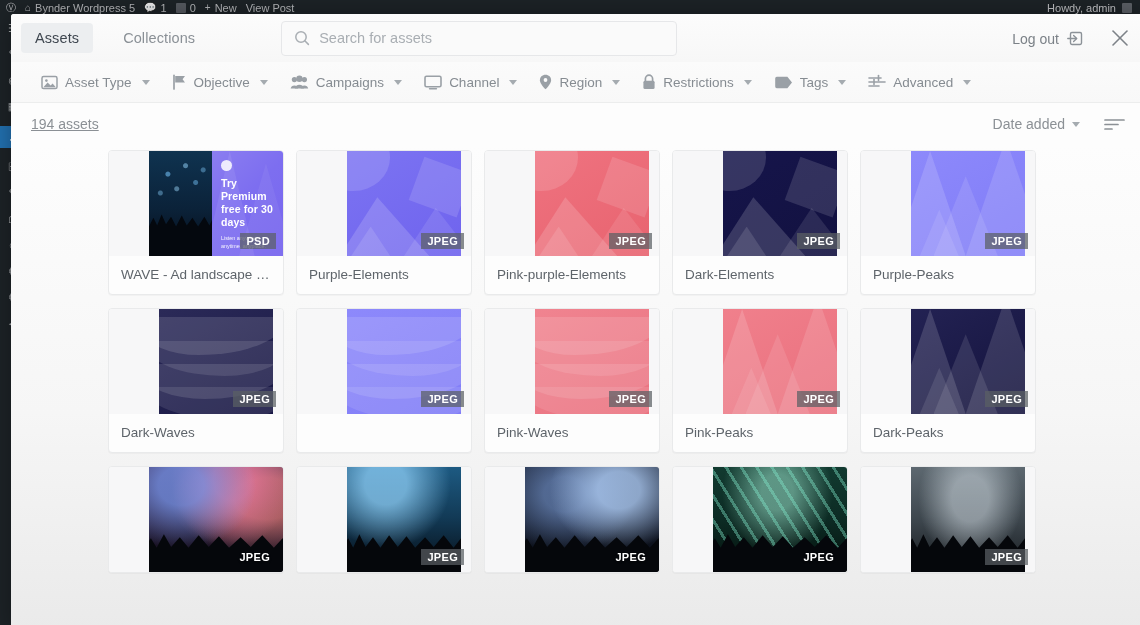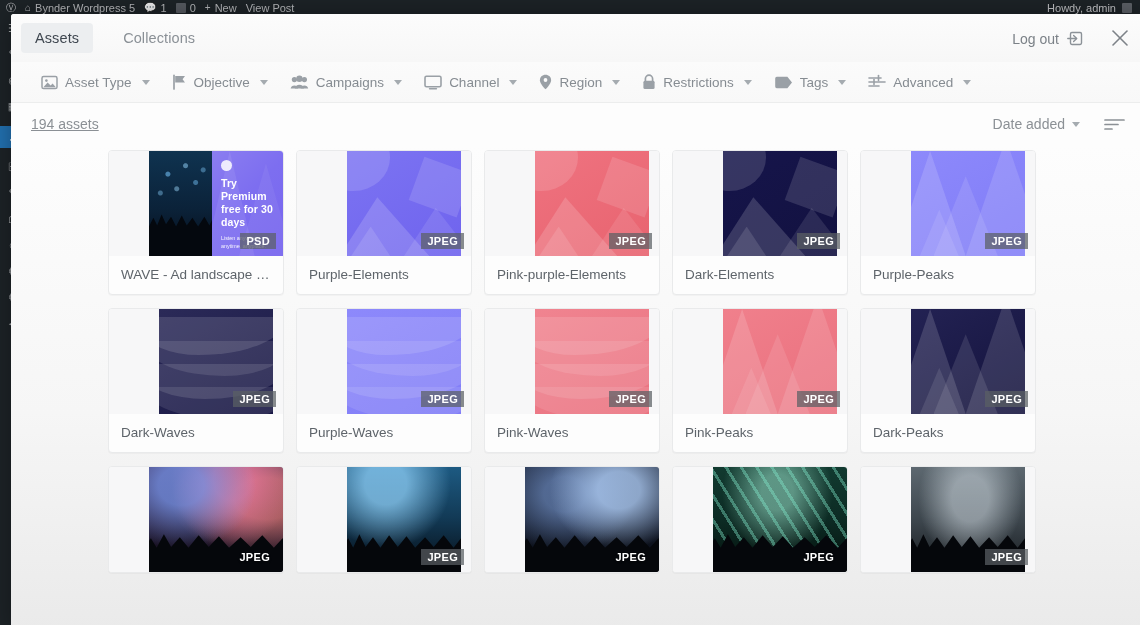--- a/index.html
+++ b/index.html
@@ -295,20 +295,27 @@
 </div>
 
 <div id="modal">
 
   <div class="modal-header">
     <div class="tabs">
       <div class="tab active">Assets</div>
       <div class="tab">Collections</div>
     </div>
 
+    <div class="search-wrap">
+      <svg width="16" height="16" viewBox="0 0 16 16">
+        <circle cx="7" cy="7" r="5.2" fill="none" stroke="#a9aeb3" stroke-width="1.5"></circle>
+        <line x1="10.8" y1="10.8" x2="14.4" y2="14.4" stroke="#a9aeb3" stroke-width="1.5" stroke-linecap="round"></line>
+      </svg>
+      <input class="search-input" placeholder="Search for assets" style="">
+    </div>
 
     <div class="header-right">
       <div class="logout">
         <span>Log out</span>
         <svg width="17" height="17" viewBox="0 0 17 17">
           <rect x="3.5" y="2.5" width="11" height="12" rx="1.4" fill="none" stroke="#8c9298" stroke-width="1.4"></rect>
           <line x1="0.8" y1="8.5" x2="9.4" y2="8.5" stroke="#8c9298" stroke-width="1.4" stroke-linecap="round"></line>
           <polyline points="6.6,5.6 9.7,8.5 6.6,11.4" fill="none" stroke="#8c9298" stroke-width="1.4" stroke-linecap="round" stroke-linejoin="round"></polyline>
         </svg>
       </div>
@@ -510,21 +517,20 @@
             <div class="inner" style="width:66%">
               <div class="art" style="background:linear-gradient(150deg,#8d89fb 0%,#817df7 100%)">
                 <div class="sh wv wv-1"></div>
                 <div class="sh wv wv-2"></div>
                 <div class="sh wv wv-3"></div>
                 <div class="sh wv wv-4"></div>
               </div>
             </div>
             <span class="badge">JPEG</span>
           </div>
-          <div class="card-label">Purple-Waves</div>
         </div>
         <div class="card">
           <div class="thumb">
             <div class="inner" style="width:66%">
               <div class="art" style="background:linear-gradient(150deg,#f08490 0%,#ea7280 100%)">
                 <div class="sh wv wv-1"></div>
                 <div class="sh wv wv-2"></div>
                 <div class="sh wv wv-3"></div>
                 <div class="sh wv wv-4"></div>
               </div>

